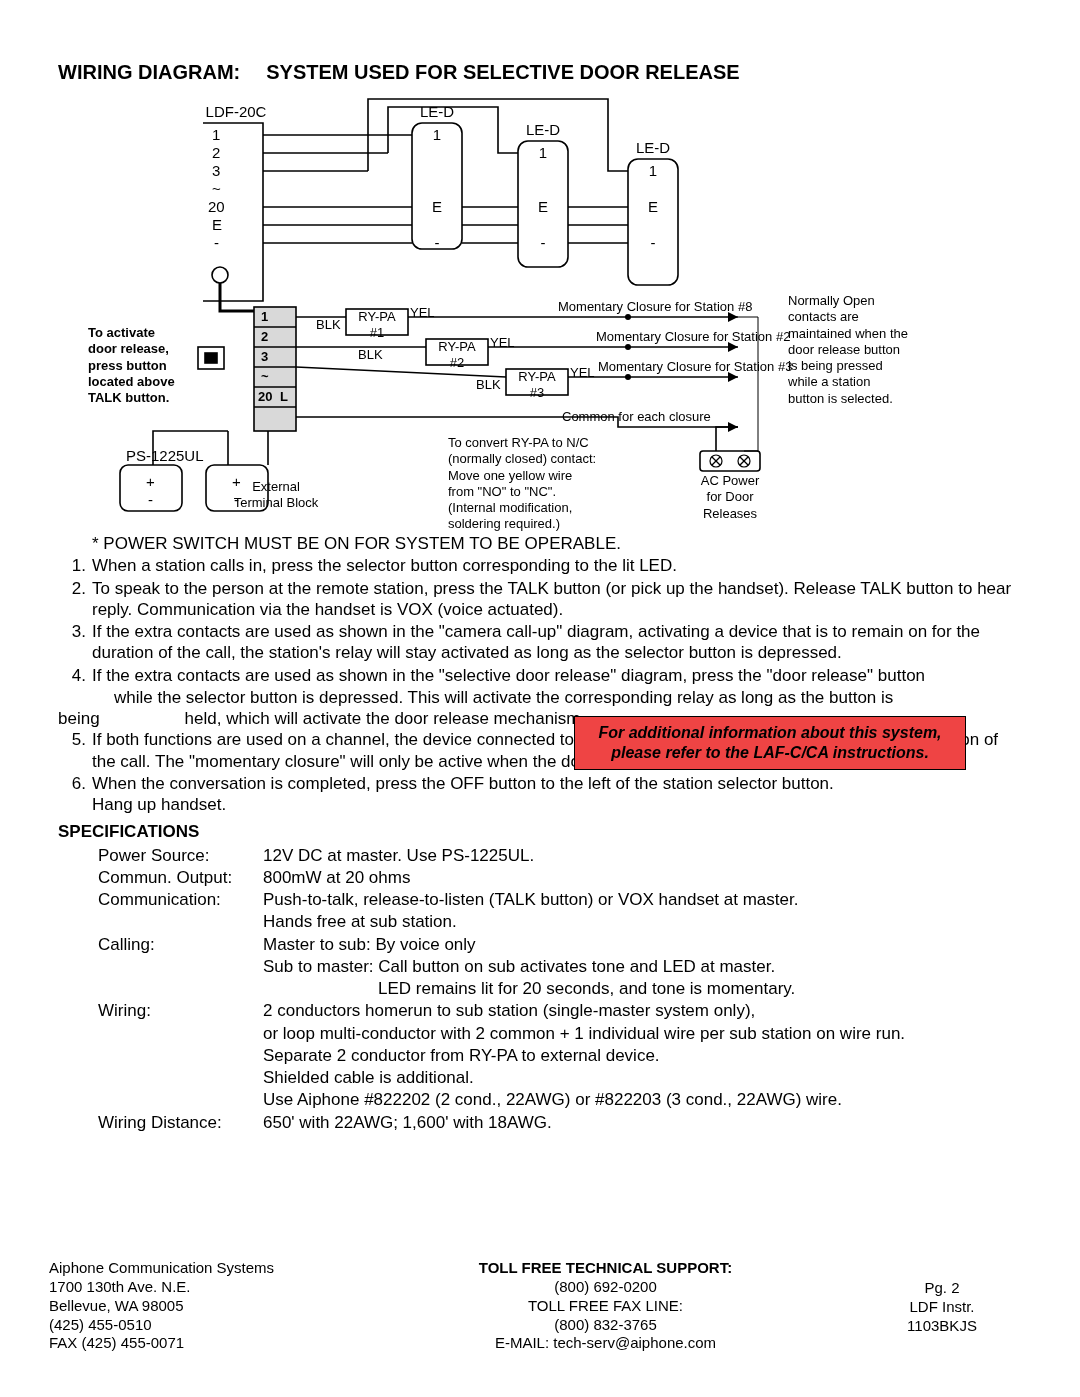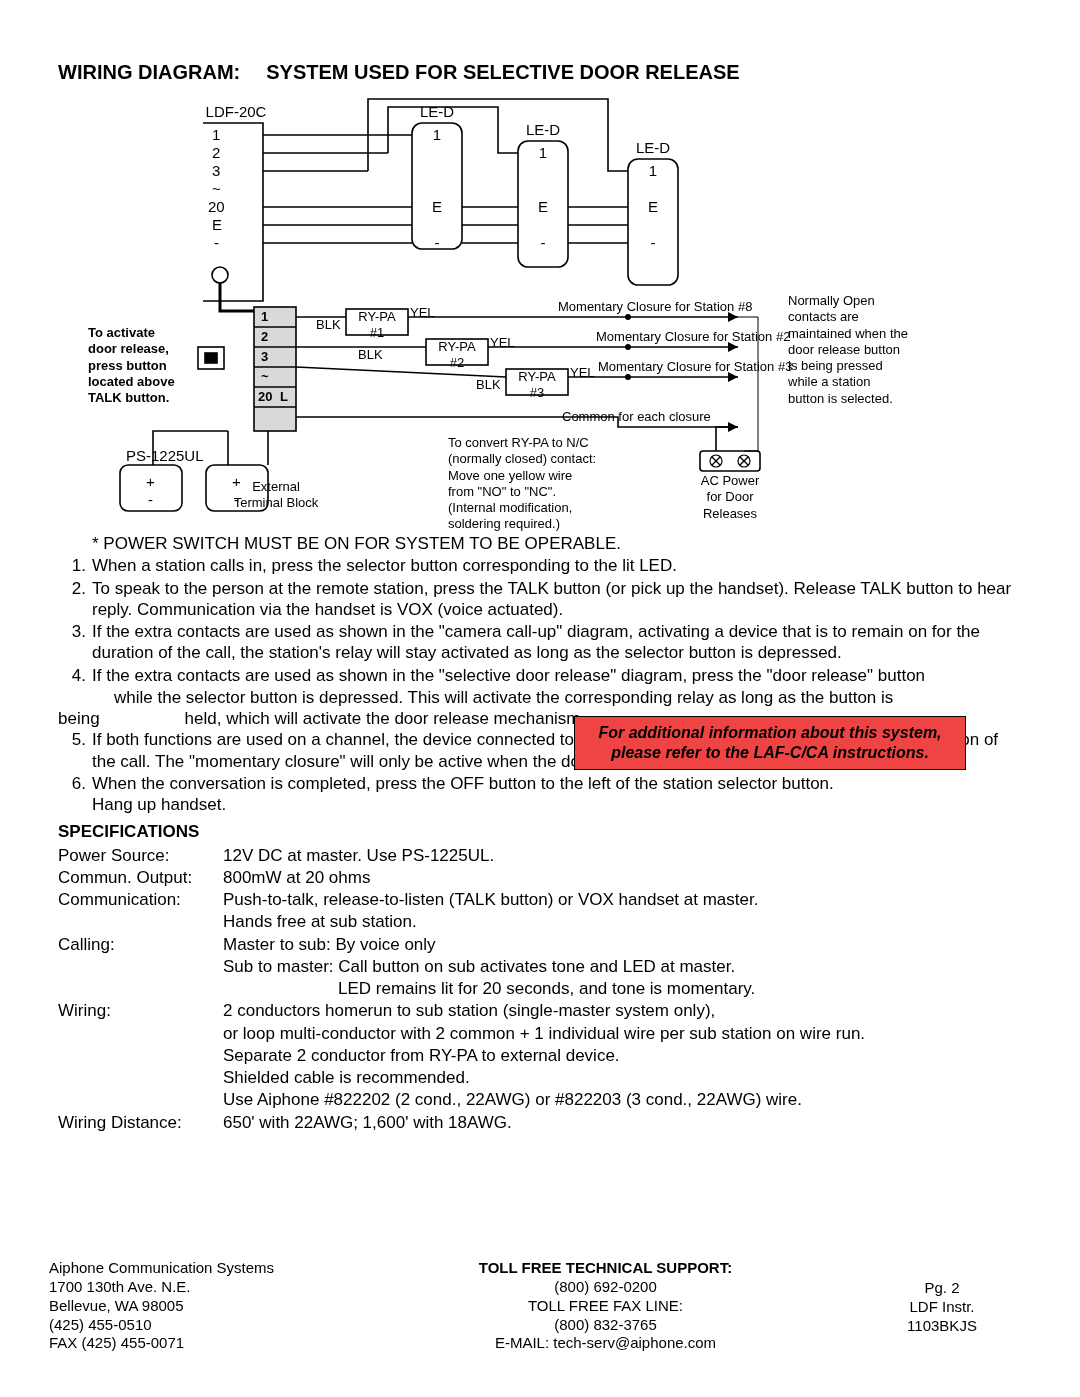--- a/index.html
+++ b/index.html
@@ -42,21 +42,21 @@
     margin-bottom: 2px;
   }
   .op-body { margin-left:0; }
   .op-line { display:flex; margin-bottom:1px; }
   .op-line .num { width:28px; flex:none; text-align:right; padding-right:6px;}
   .op-line .txt { flex:1; }
   .op-indent { padding-left:56px; }
 
   .specs { margin-top:4px; }
   .specs-row { display:flex; margin-bottom:1px;}
-  .specs-row .k { width:165px; flex:none; }
+  .specs-row .k { width:165px; flex:none;margin-left:40px; }
   .specs-row .v { flex:1; }
   .specs-sub { padding-left:115px; }
 
   .info-box {
     position:absolute;
     right:114px;
     top:716px;
     width:370px;
     border:1px solid #000;
     padding:6px 10px;
@@ -342,21 +342,21 @@
         <div class="specs-row">
           <span class="k"></span>
           <span class="v">or loop multi-conductor with 2 common + 1 individual wire per sub station on wire run.</span>
         </div>
         <div class="specs-row">
           <span class="k"></span>
           <span class="v">Separate 2 conductor from RY-PA to external device.</span>
         </div>
         <div class="specs-row">
           <span class="k"></span>
-          <span class="v">Shielded cable is recommended.</span>
+          <span class="v">Shielded cable is additional.</span>
         </div>
         <div class="specs-row">
           <span class="k"></span>
           <span class="v">Use Aiphone #822202 (2 cond., 22AWG) or #822203 (3 cond., 22AWG) wire.</span>
         </div>
         <div class="specs-row">
           <span class="k">Wiring Distance:</span>
           <span class="v">650' with 22AWG; 1,600' with 18AWG.</span>
         </div>
       </div>

